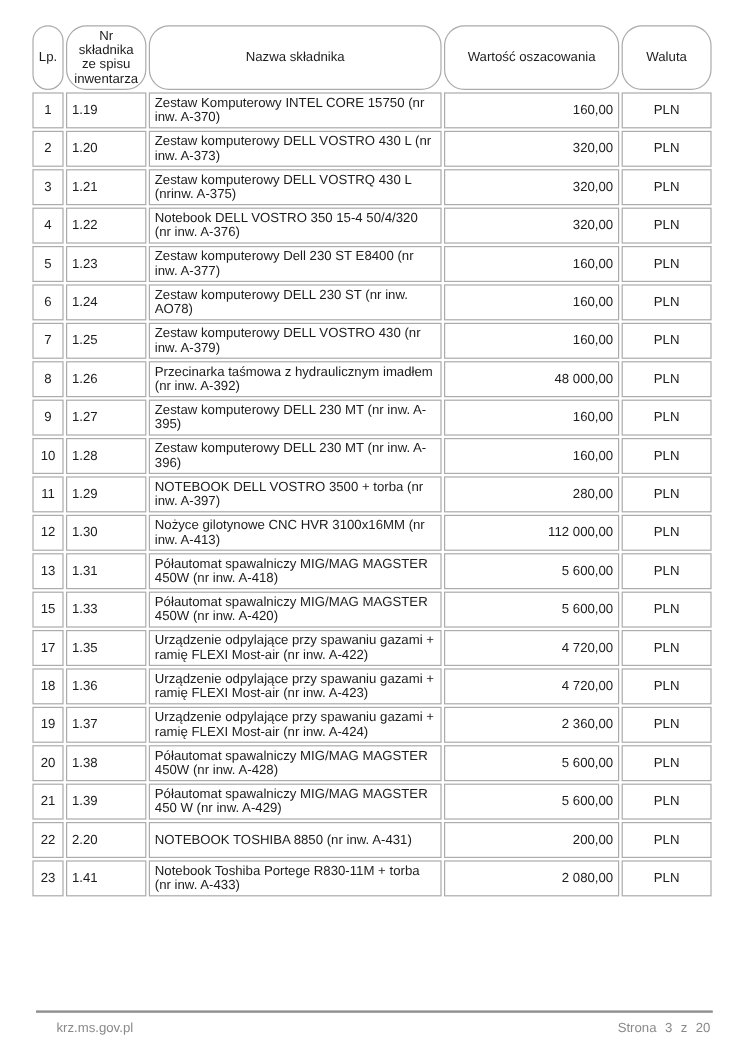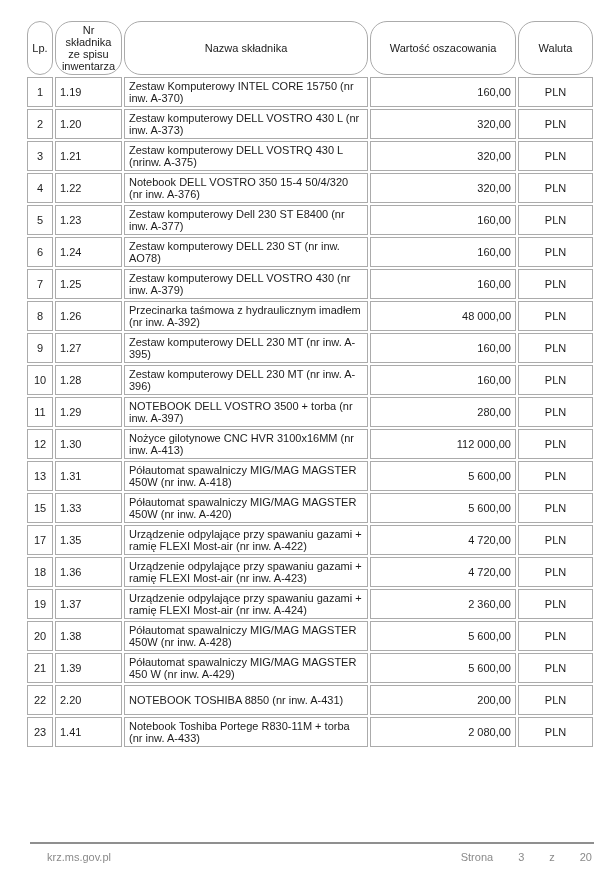--- a/index.html
+++ b/index.html
@@ -64,21 +64,21 @@
     font-size: 11px;
     color: #8a8a8a;
   }
   .footer-page {
     position: absolute;
     right: 23px;
     top: 851px;
     font-size: 11px;
     color: #8a8a8a;
     display: flex;
-    gap: 25px;
+    gap: 7px;
   }
 </style>
 </head>
 <body>
 
 <table class="inv">
   <colgroup>
     <col style="width:26px">
     <col style="width:67px">
     <col style="width:244px">

